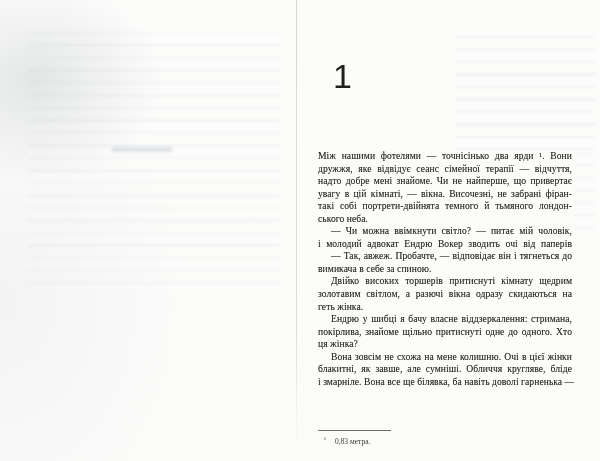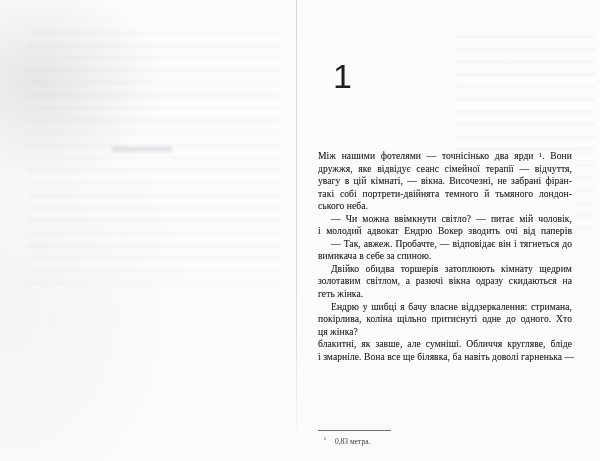--- a/index.html
+++ b/index.html
@@ -125,33 +125,35 @@
 
   <div class="page-right">
     <div class="bleed bleed-lines bleed-right-top"></div>
     <div class="bleed bleed-lines bleed-right-strip"></div>
 
     <div class="chapter-number">1</div>
 
     <div class="text-block">
         <div class="line fill">Між нашими фотелями — точнісінько два ярди ¹. Вони</div>
         <div class="line fill">дружжя, яке відвідує сеанс сімейної терапії — відчуття,</div>
+        <div class="line fill">надто добре мені знайоме. Чи не найперше, що привертає</div>
         <div class="line fill">увагу в цій кімнаті, — вікна. Височезні, не забрані фіран-</div>
         <div class="line fill">такі собі портрети-двійнята темного й тьмяного лондон-</div>
         <div class="line">ського неба.</div>
         <div class="line fill indent">— Чи можна ввімкнути світло? — питає мій чоловік,</div>
         <div class="line fill">і молодий адвокат Ендрю Вокер зводить очі від паперів</div>
         <div class="line fill indent">— Так, авжеж. Пробачте, — відповідає він і тягнеться до</div>
         <div class="line">вимикача в себе за спиною.</div>
-        <div class="line fill indent">Двійко обидва торшерів затоплюють кімнату щедрим</div>
+        <div class="line fill indent">Двійко високих торшерів притиснуті кімнату щедрим</div>
         <div class="line fill">золотавим світлом, а разючі вікна одразу скидаються на</div>
         <div class="line">геть жінка.</div>
         <div class="line fill indent">Ендрю у шибці я бачу власне віддзеркалення: стримана,</div>
-        <div class="line fill">покірлива, коліна щільно притиснуті одне до одного. Хто</div>
+        <div class="line fill">покірлива, знайоме щільно притиснуті одне до одного. Хто</div>
         <div class="line">ця жінка?</div>
+        <div class="line fill indent">Вона зовсім не схожа на мене колишню. Очі в цієї жінки</div>
         <div class="line fill">блакитні, як завше, але сумніші. Обличчя кругляве, бліде</div>
         <div class="line">і змарніле. Вона все ще білявка, ба навіть доволі гарненька —</div>
       </div>
 
     <div class="footnote-rule"></div>
 
     <div class="footnote">
       <span class="fn-marker">¹</span><span class="fn-text">0,83 метра.</span>
     </div>
   </div>

